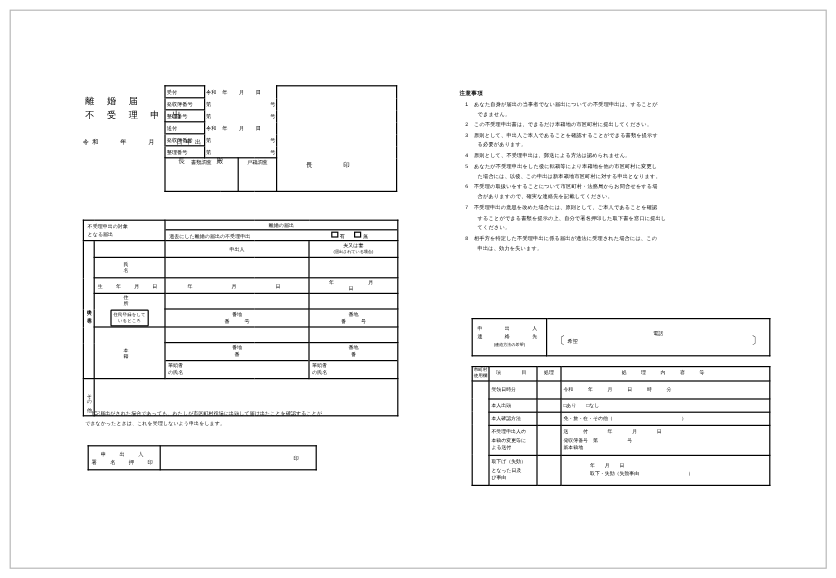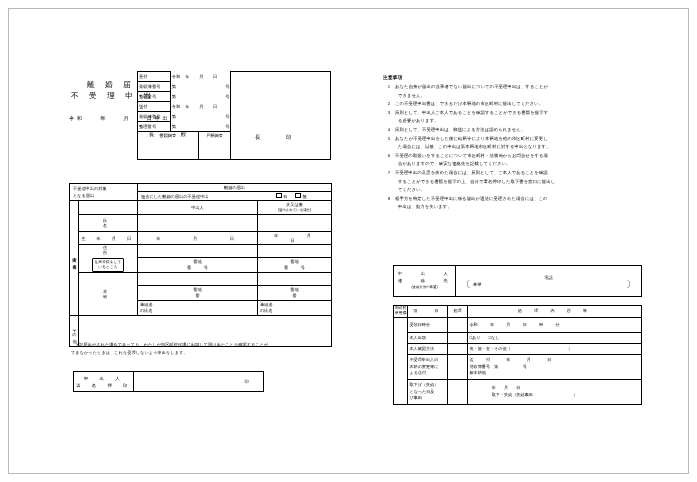--- a/index.html
+++ b/index.html
@@ -19,21 +19,21 @@
   
   .tbl{border-collapse:collapse;table-layout:fixed;}
   .tbl td{border:0.8px solid #000;padding:0;vertical-align:middle;}
   .nb{border:0 !important;}
   .thick{border-width:1.4px !important;}
   
   #left-form{position:absolute;left:60px;top:62px;width:262px;}
   .ttl-wrap{position:absolute;left:0px;top:8px;width:66px;}
   .ttl-l1,.ttl-l2{
     font-size:7.6px;letter-spacing:4.2px;white-space:nowrap;line-height:11px;
-    text-align:right;padding-left:2px;
+    text-align:left;padding-left:2px;
   }
   .subdate{
     position:absolute;left:0px;top:44px;width:122px;
     font-size:5.2px;letter-spacing:2.6px;white-space:nowrap;
   }
   .dono{
     position:absolute;left:66px;top:60px;width:56px;
     font-size:5.6px;letter-spacing:5px;white-space:nowrap;text-align:right;
   }
   .rcpt{position:absolute;left:68px;top:0px;}

